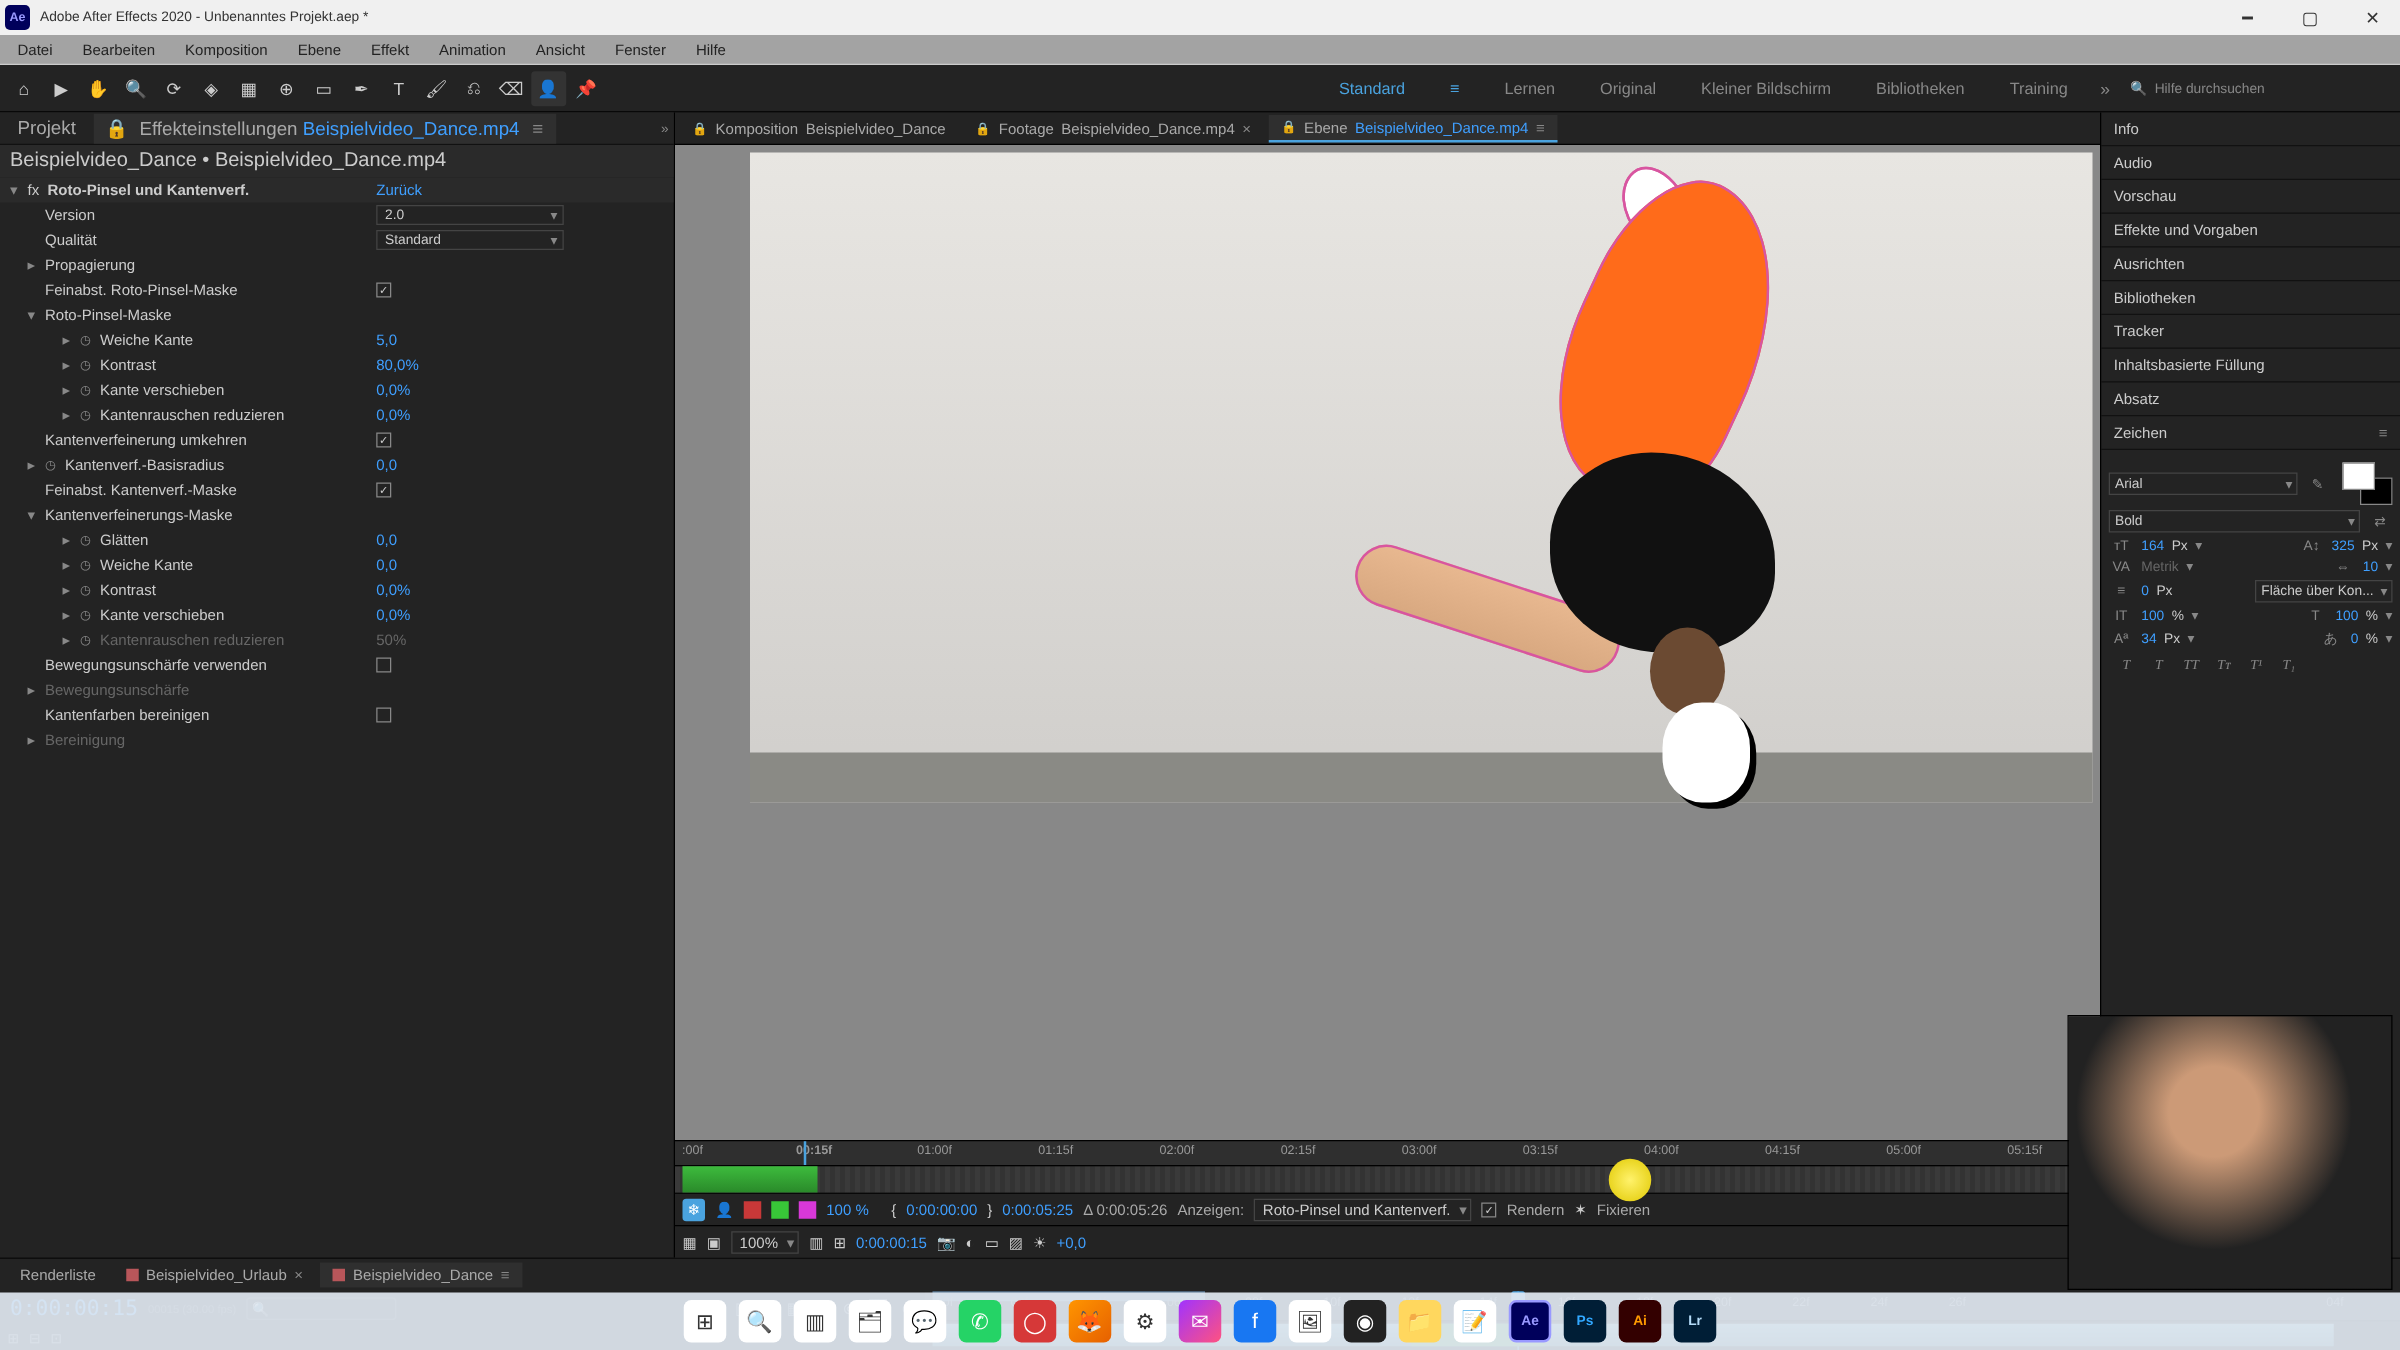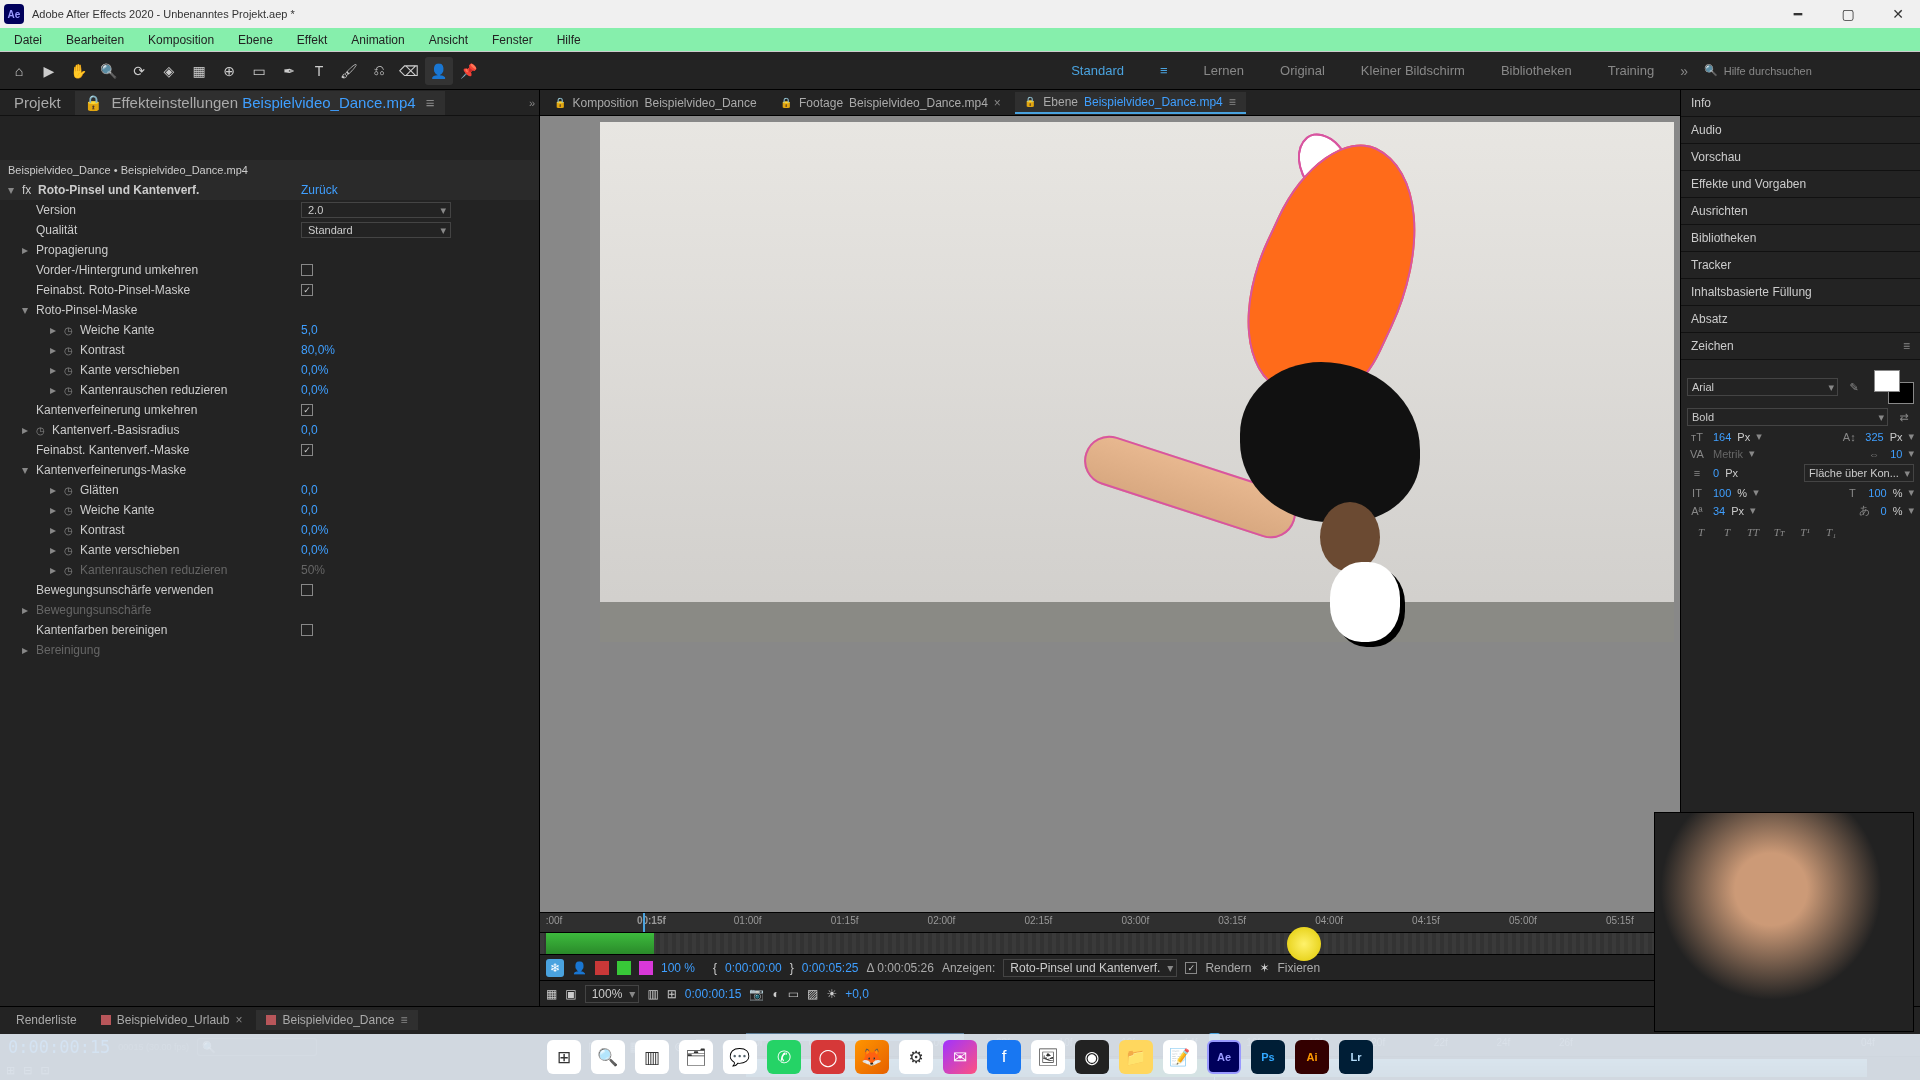--- a/index.html
+++ b/index.html
@@ -5,21 +5,21 @@
 * { margin:0; padding:0; box-sizing:border-box; font-family:"Segoe UI",Arial,sans-serif; user-select:none; }
 body { background:#1a1a1a; color:#ccc; font-size:11px; width:1920px; height:1080px; overflow:hidden; position:relative; }
 
 
 .titlebar { height:28px; background:#f0f0f0; display:flex; align-items:center; padding:0 4px; color:#333; }
 .titlebar .ae-logo { width:20px; height:20px; background:#00005b; border-radius:4px; display:flex; align-items:center; justify-content:center; color:#9999ff; font-weight:bold; font-size:10px; margin-right:8px; }
 .titlebar .win-btns { margin-left:auto; display:flex; gap:14px; }
 .titlebar .win-btns span { width:36px; text-align:center; font-size:14px; }
 
 
-.menubar { height:24px; background:#86efac; display:flex; align-items:center; padding:0 4px; color:#222; gap:4px; border-bottom:1px solid #ccc; }
+.menubar { height:24px; background:#a3a3a3; display:flex; align-items:center; padding:0 4px; color:#222; gap:4px; border-bottom:1px solid #ccc; }
 .menubar span { padding:2px 10px; font-size:12px; }
 
 
 .toolbar { height:38px; background:#232323; display:flex; align-items:center; padding:0 4px; border-bottom:1px solid #000; }
 .toolbar .tool { width:28px; height:28px; display:flex; align-items:center; justify-content:center; color:#ccc; font-size:14px; border-radius:3px; margin:0 1px; }
 .toolbar .tool.active { background:#333; color:#fff; }
 .toolbar .gap { flex:1; }
 .toolbar .ws { color:#888; padding:0 18px; font-size:13px; }
 .toolbar .ws.active { color:#4aa3df; }
 .toolbar .expand { color:#888; padding:0 8px; font-size:14px; }
@@ -31,21 +31,21 @@
 .center-panel { flex:1; background:#232323; display:flex; flex-direction:column; }
 .right-panel { width:240px; background:#232323; border-left:1px solid #000; display:flex; flex-direction:column; }
 
 
 .left-tabs { height:26px; display:flex; align-items:center; background:#232323; border-bottom:1px solid #111; padding:0 4px; gap:4px; }
 .left-tabs .tab { padding:3px 10px; font-size:15px; color:#aaa; }
 .left-tabs .tab.active { background:#2f2f2f; }
 .left-tabs .link { color:#3f9fff; }
 .left-tabs .nav { margin-left:auto; color:#888; }
 
-.breadcrumb { padding:4px 8px; font-size:11px; color:#ccc; background:#2a2a2a;margin-top:44px; }
+.breadcrumb { padding:4px 8px; font-size:16px; color:#ccc; background:#2a2a2a; }
 
 .effect-list { flex:1; overflow:auto; font-size:12px; }
 .effect-row { display:flex; align-items:center; padding:2px 8px; min-height:20px; }
 .effect-row .twist { width:14px; color:#888; }
 .effect-row .indent { display:inline-block; }
 .effect-row .fx { width:16px; color:#ccc; }
 .effect-row .stopwatch { width:16px; color:#888; font-size:10px; }
 .effect-row .label { flex:0 0 auto; }
 .effect-row .value { margin-left:auto; width:230px; color:#3f9fff; display:flex; align-items:center; gap:6px; }
 .effect-row .value .chk { width:12px; height:12px; border:1px solid #888; display:inline-flex; align-items:center; justify-content:center; font-size:9px; color:#ccc; }
@@ -243,27 +243,20 @@
           <span class="value">
             <span class="dropdown">Standard</span>
           </span>
         </div>
       <div class="effect-row">
           <span class="twist" style="margin-left:14px;">▸</span>
           <span class="label">Propagierung</span>
         </div>
       <div class="effect-row">
           <span class="indent" style="width:28px;"></span>
-          <span class="label">Vorder-/Hintergrund umkehren</span>
-          <span class="value">
-            <span class="chk"></span>
-          </span>
-        </div>
-      <div class="effect-row">
-          <span class="indent" style="width:28px;"></span>
           <span class="label">Feinabst. Roto-Pinsel-Maske</span>
           <span class="value">
             <span class="chk">✓</span>
           </span>
         </div>
       <div class="effect-row">
           <span class="twist" style="margin-left:14px;">▾</span>
           <span class="label">Roto-Pinsel-Maske</span>
         </div>
       <div class="effect-row">

